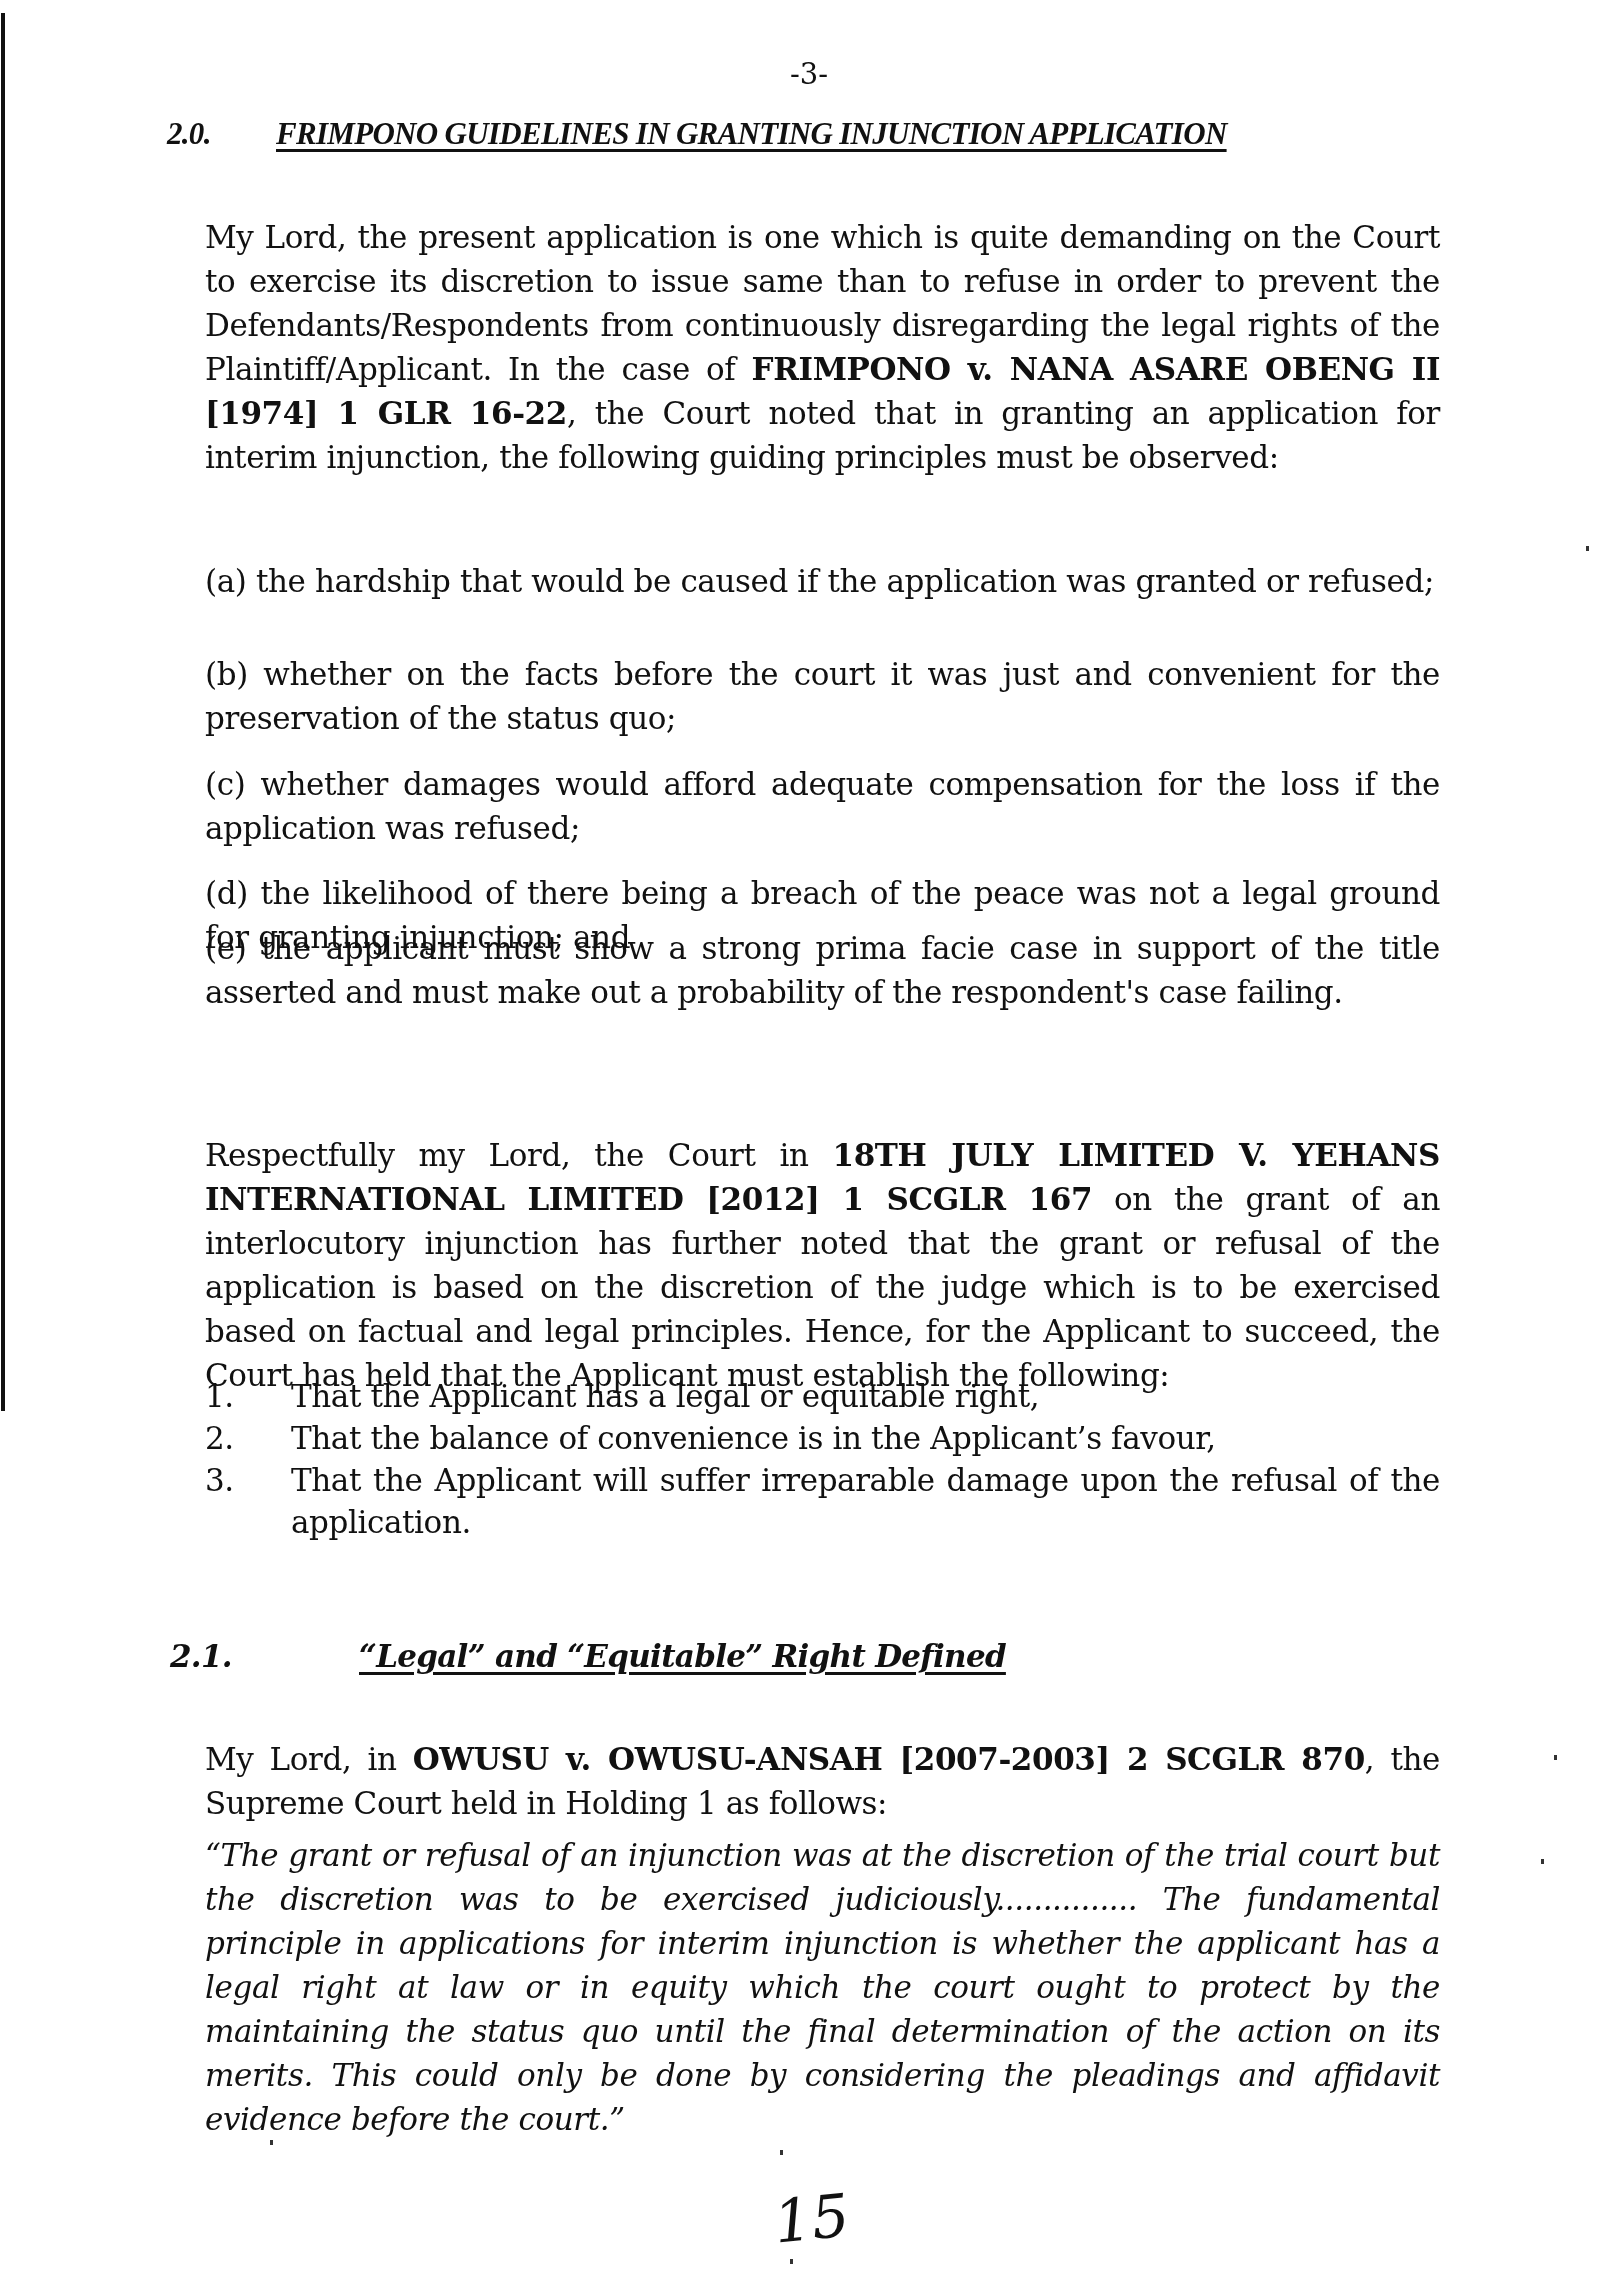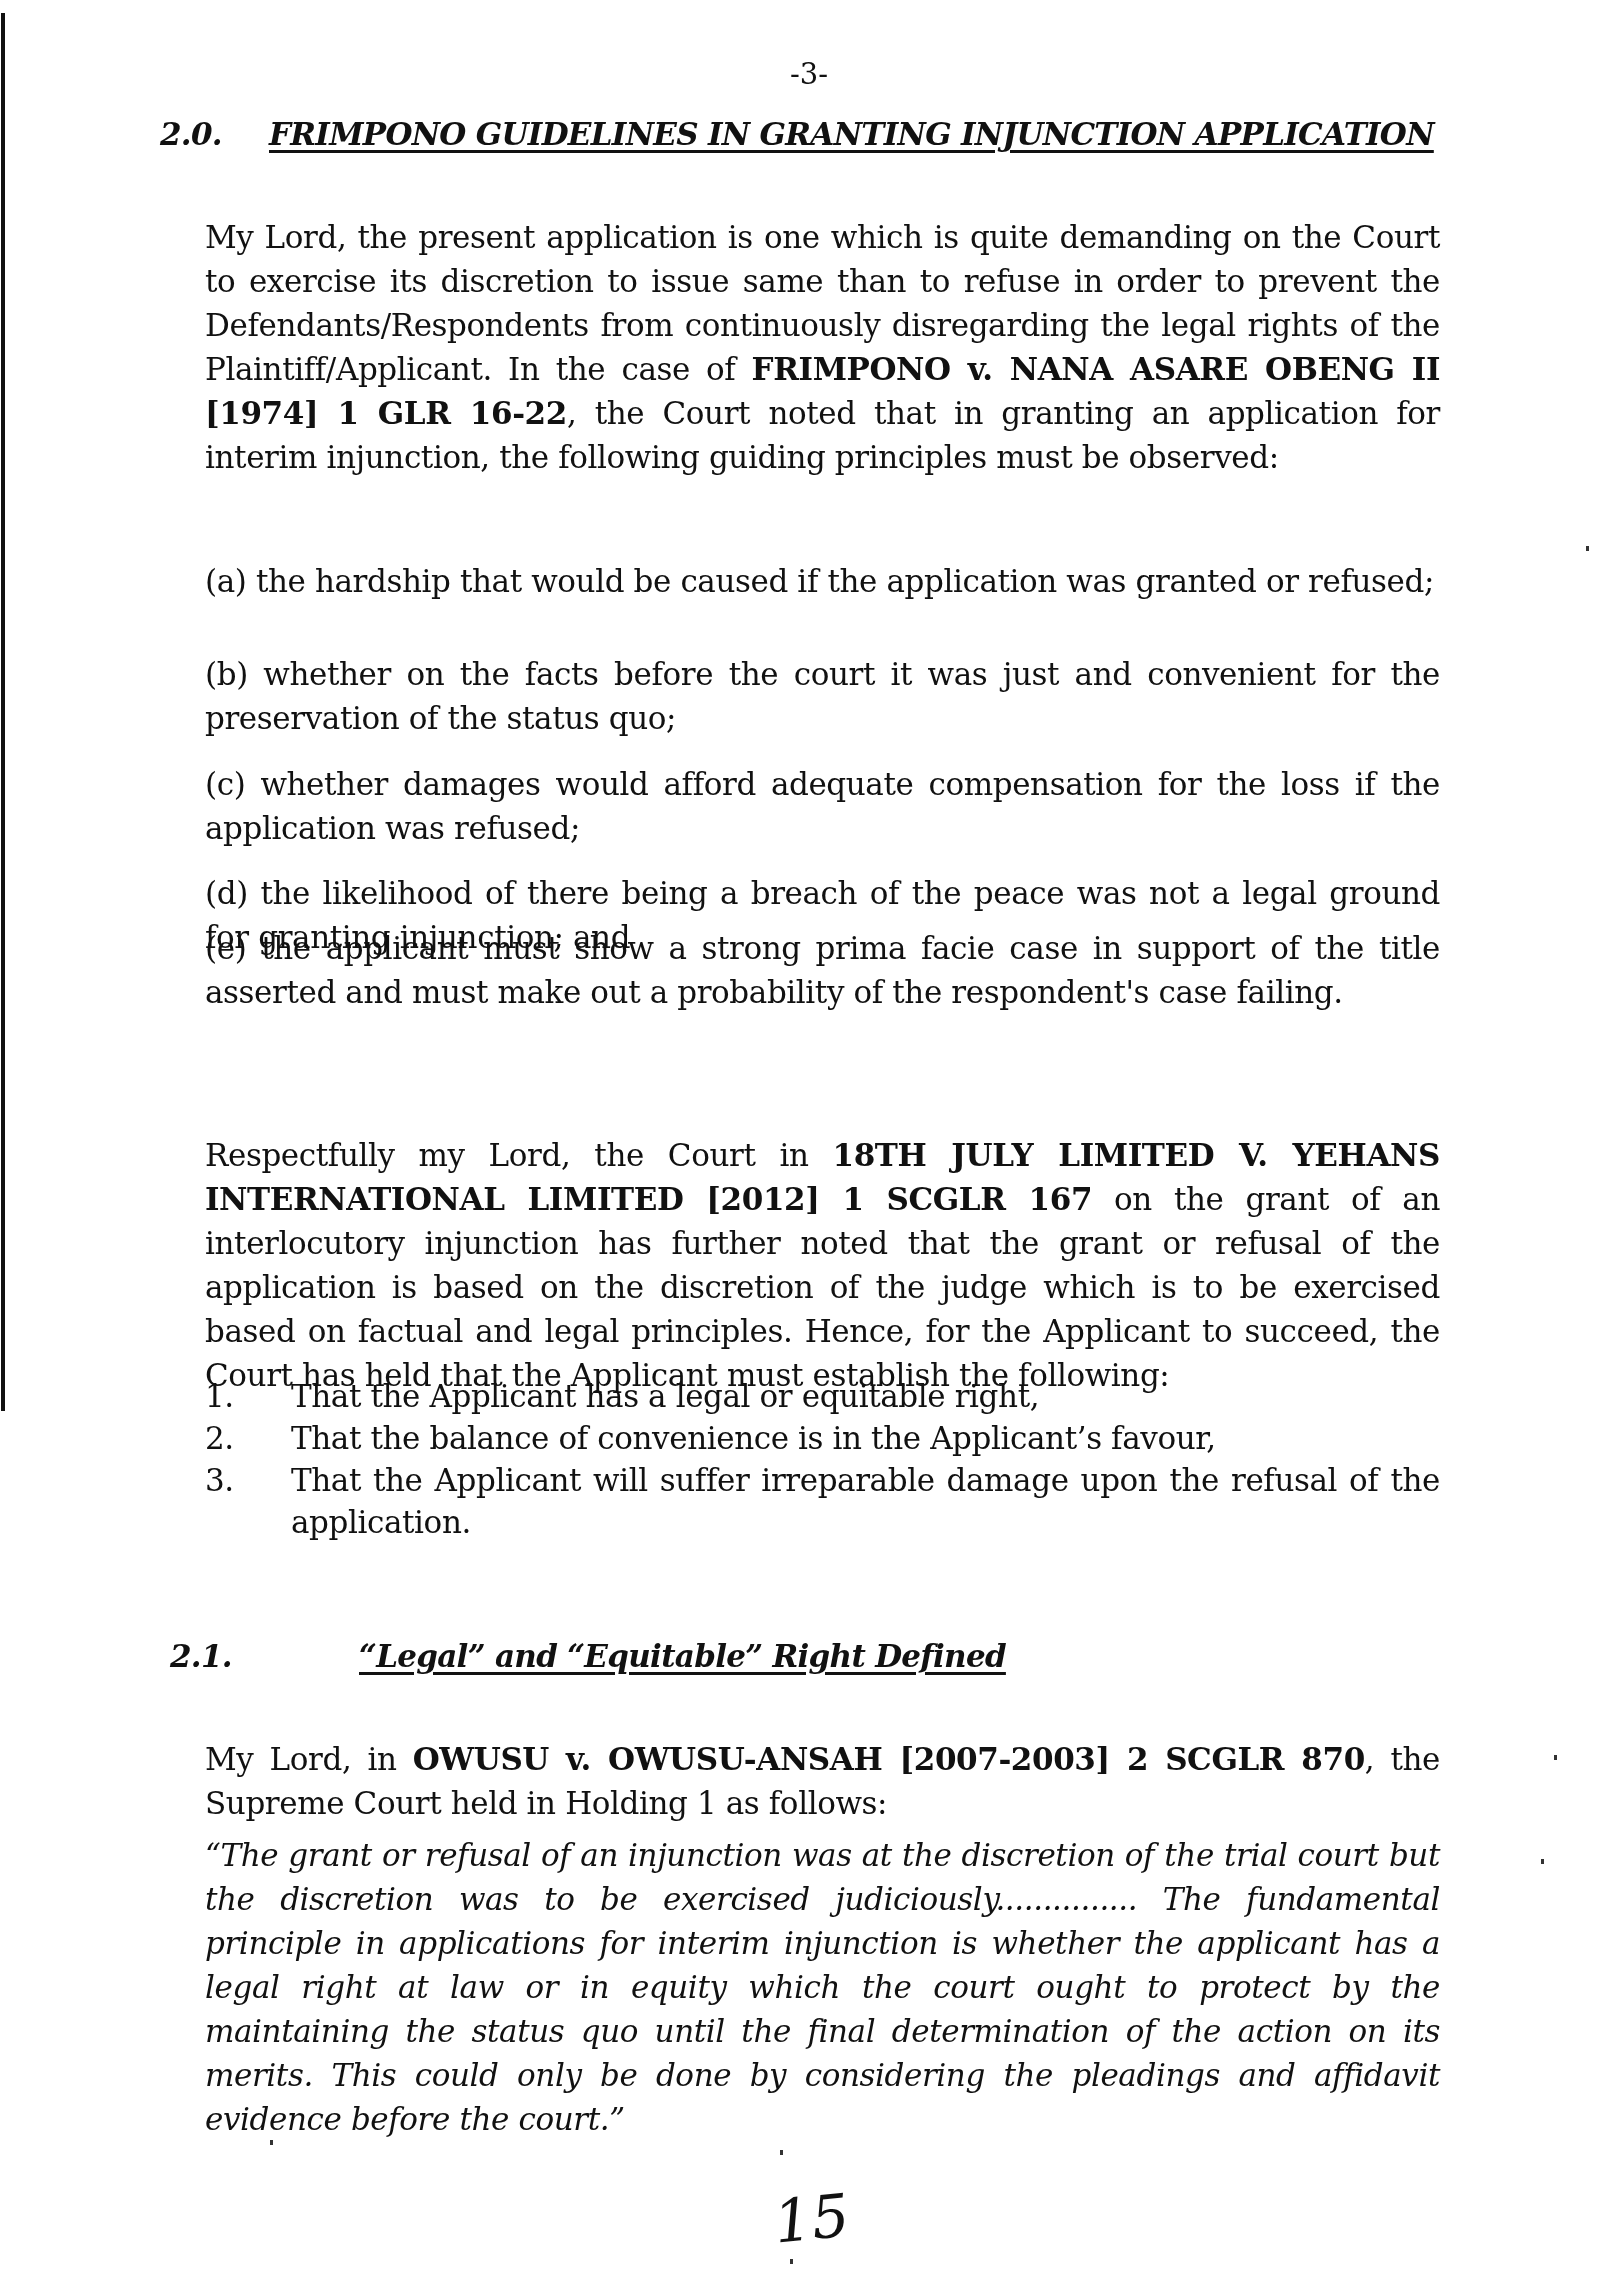--- a/index.html
+++ b/index.html
@@ -15,21 +15,21 @@
   .page-number {
     position: absolute; top: 57px; left: 0; width: 1618px; text-align: center;
     font-size: 29px;
   }
   .heading {
     position: absolute; font-weight: bold; font-style: italic;
     font-size: 31px; letter-spacing: -0.7px;
   }
   .heading .num { font-style: italic; }
   .heading .title { text-decoration: underline; text-decoration-thickness: 3.3px; text-underline-offset: 5.2px; }
-  #h20 { top: 116px; left: 160px; }
+  #h20 { top: 116px; left: 167px; font-family: Liberation Serif, serif; }
   #h20 .title { position: absolute; left: 109px; white-space: nowrap; }
   #h21 { top: 1638px; left: 170px; }
   #h21 .title { position: absolute; left: 189px; white-space: nowrap; }
 
   .para {
     position: absolute; left: 205px; width: 1235px;
     font-size: 31px; line-height: 44px; text-align: justify;
     letter-spacing: -0.4px;
   }
   .para b { font-weight: bold; }

